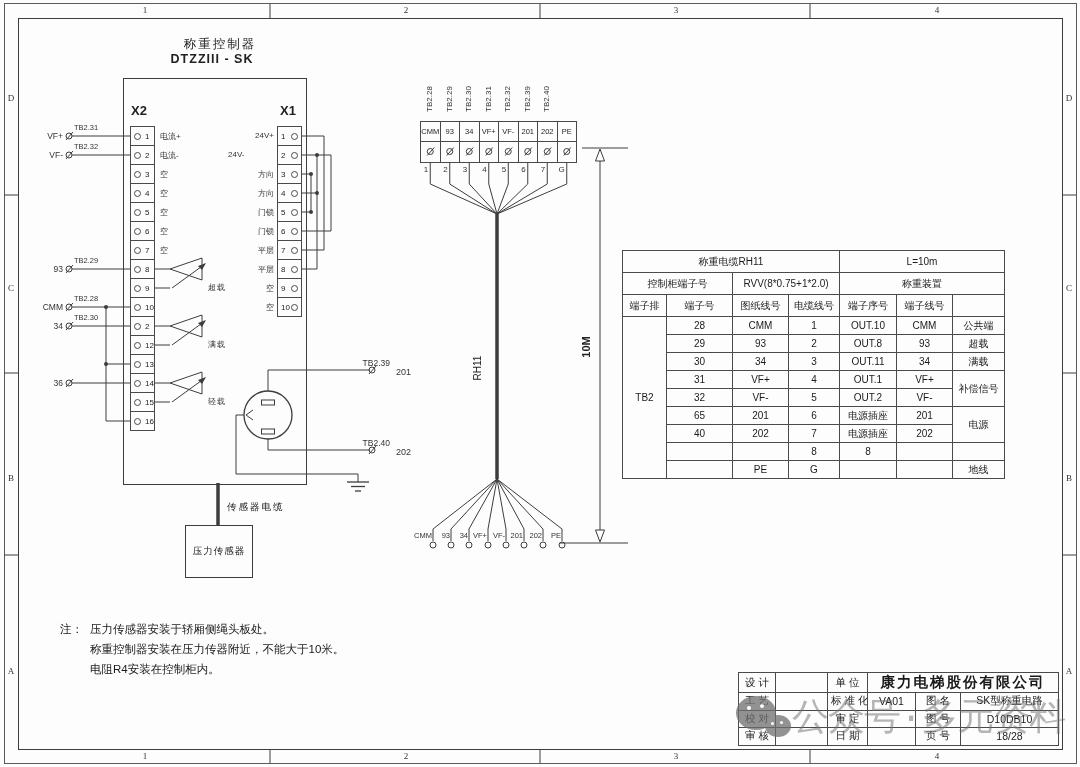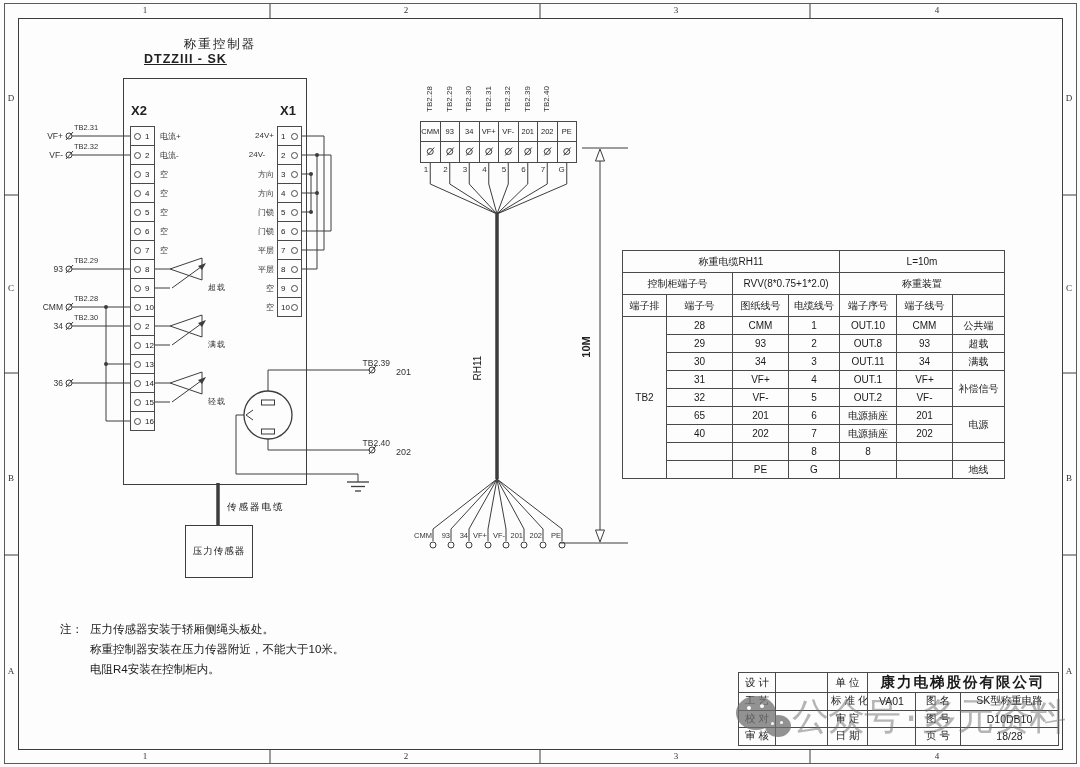--- a/index.html
+++ b/index.html
@@ -5,21 +5,21 @@
   html,body{margin:0;padding:0;background:#e8e8e8;}
   #root{position:relative;width:1080px;height:767px;background:#fdfdfd;
         font-family:"Liberation Sans","DejaVu Sans",sans-serif;color:#1a1a1a;overflow:hidden;}
   .abs{position:absolute;}
   .frame-outer{left:4px;top:3px;width:1071px;height:759px;border:1px solid #5a5a5a;}
   .frame-inner{left:18px;top:18px;width:1043px;height:730px;border:1.2px solid #3d3d3d;}
   .zone{font-size:9px;color:#333;font-family:"Liberation Serif",serif;}
   svg.layer{left:0;top:0;}
   .controller-box{left:123px;top:78px;width:182px;height:405px;border:1.5px solid #3d3d3d;}
   .t-title1{left:144px;top:36px;width:152px;text-align:center;font-size:12.5px;letter-spacing:2px;color:#222;}
-  .t-title2{left:144px;top:52px;width:152px;text-align:left;font-size:12.5px;font-weight:600;letter-spacing:1px;color:#222;text-decoration:underline;}
+  .t-title2{left:136px;top:52px;width:152px;text-align:center;font-size:12.5px;font-weight:600;letter-spacing:1px;color:#222;}
   .xhdr{font-size:13px;font-weight:600;color:#222;}
   .pcell{box-sizing:border-box;border:1px solid #4a4a4a;width:25px;height:20px;display:flex;align-items:center;font-size:8px;color:#222;}
   .pcell.x2{padding-left:3px;gap:4px;}
   .pcell.x1{justify-content:space-between;padding:0 3px;}
   .pc{display:inline-block;width:5px;height:5px;border:1px solid #4a4a4a;border-radius:50%;flex:none;}
   .plabel{font-size:8px;color:#333;white-space:nowrap;}
   .scell{box-sizing:border-box;border:1px solid #4a4a4a;display:flex;align-items:center;justify-content:center;font-size:7.5px;color:#222;}
   .rot{transform:rotate(-90deg);text-align:center;white-space:nowrap;}
   .rh11{left:458px;top:362px;width:40px;height:12px;font-size:10px;color:#222;}
   .dim10m{left:566px;top:341px;width:40px;height:12px;font-size:11px;font-weight:600;color:#222;}
@@ -313,21 +313,21 @@
     </div>
     <div class="abs pcell x1" style="left: 277px; top: 126px;">
       <span>1</span>
       <span class="pc"></span>
     </div>
     <div class="abs plabel" style="left: 240px; top: 131px; width: 34px; text-align: right;">24V+</div>
     <div class="abs pcell x1" style="left: 277px; top: 145px;">
       <span>2</span>
       <span class="pc"></span>
     </div>
-    <div class="abs plabel" style="left: 240px; top: 150px; width: 34px; text-align: center;">24V-</div>
+    <div class="abs plabel" style="left: 228px; top: 150px; width: 34px; text-align: left;">24V-</div>
     <div class="abs pcell x1" style="left: 277px; top: 164px;">
       <span>3</span>
       <span class="pc"></span>
     </div>
     <div class="abs plabel" style="left: 240px; top: 169px; width: 34px; text-align: right;">方向</div>
     <div class="abs pcell x1" style="left: 277px; top: 183px;">
       <span>4</span>
       <span class="pc"></span>
     </div>
     <div class="abs plabel" style="left: 240px; top: 188px; width: 34px; text-align: right;">方向</div>

